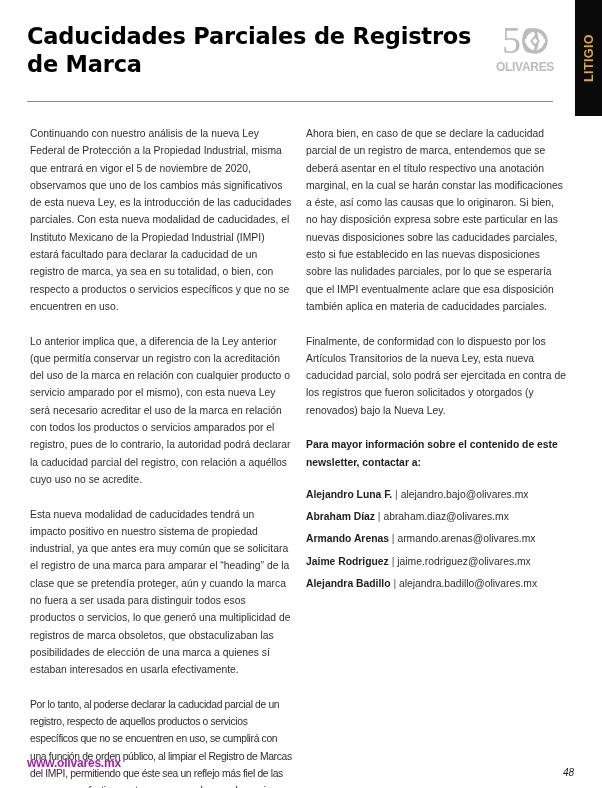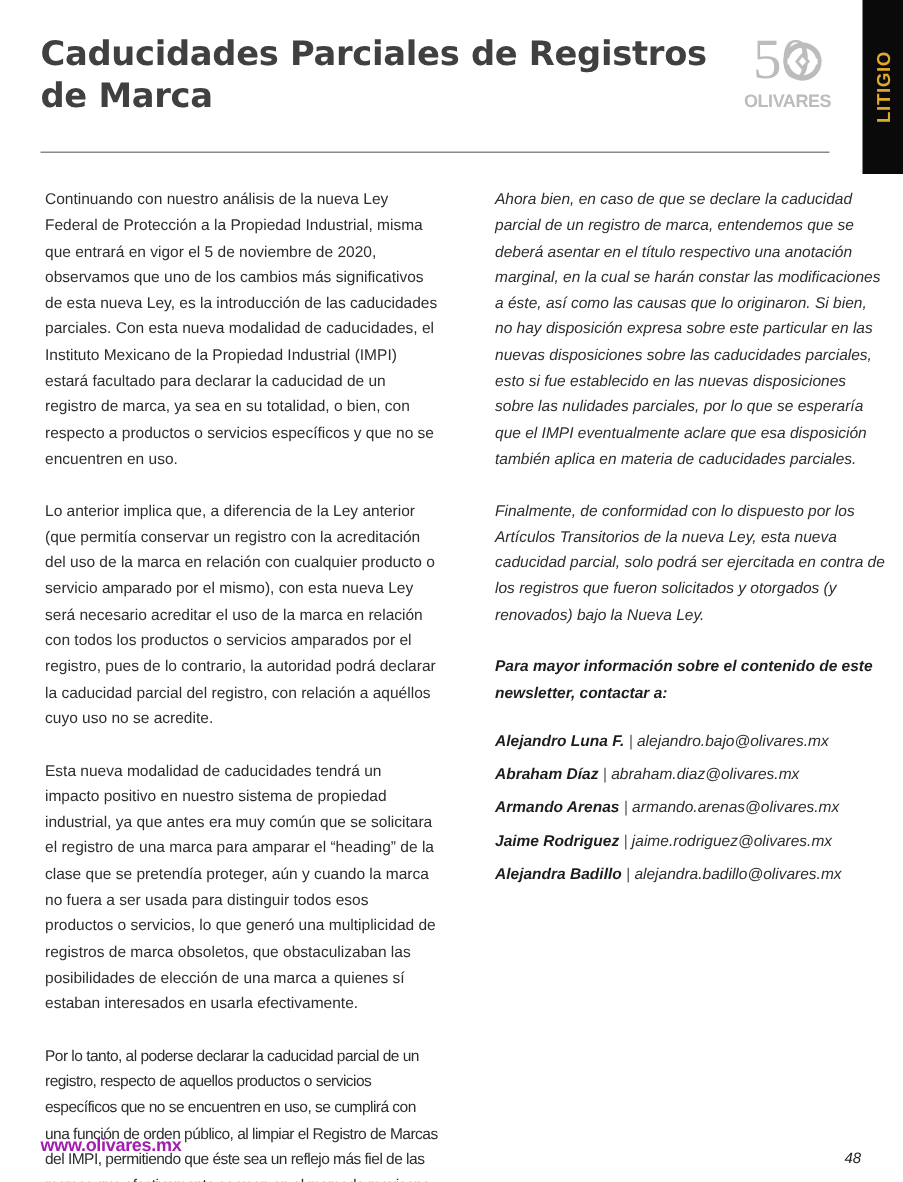--- a/index.html
+++ b/index.html
@@ -8,21 +8,21 @@
     }
     body {
       position: relative;
       font-family: "Liberation Sans", "DejaVu Sans", sans-serif;
       color: #2b2b2b;
     }
     .title {
       position: absolute; left: 27px; top: 22px; width: 470px;
       font-family: "DejaVu Sans", "Liberation Sans", sans-serif;
       font-weight: bold; font-size: 22.5px; line-height: 28px;
-      color: #404040; letter-spacing: -0.2px;
+      color: #000000; letter-spacing: -0.2px;
     }
     .logo {
       position: absolute; left: 494px; top: 24px; width: 64px; height: 56px;
     }
     .logo-fifty {
       position: absolute; left: 8px; top: -4px;
       font-family: "Liberation Serif", serif; font-size: 38px; color: #bcbcbc;
       line-height: 40px; font-weight: normal;
     }
     .logo-mark {
@@ -46,21 +46,21 @@
     }
     .rule {
       position: absolute; left: 27px; top: 101px; width: 526px; height: 1px;
       background: #8a8a8a;
     }
     .col {
       position: absolute; top: 125px; width: 262px;
       font-size: 10.35px; line-height: 17.3px; color: #2e2e2e;
     }
     .col-left { left: 30px; }
-    .col-right { left: 330px; width: 262px; font-style: italic; }
+    .col-right { left: 306px; width: 262px; }
     .col p { margin-bottom: 17.3px; }
     .col p.tight { letter-spacing: -0.35px; }
     .col p.lead { font-weight: bold; color: #1e1e1e; margin-bottom: 15px; }
     .contact { margin-bottom: 4.9px; line-height: 17.3px; }
     .contact-name { font-weight: bold; color: #1e1e1e; }
     .contact-sep { color: #555; }
     .footer-url {
       position: absolute; left: 27px; top: 756px;
       font-family: "Liberation Sans", sans-serif; font-weight: bold;
       font-size: 12px; color: #a21caf; letter-spacing: -0.2px;

